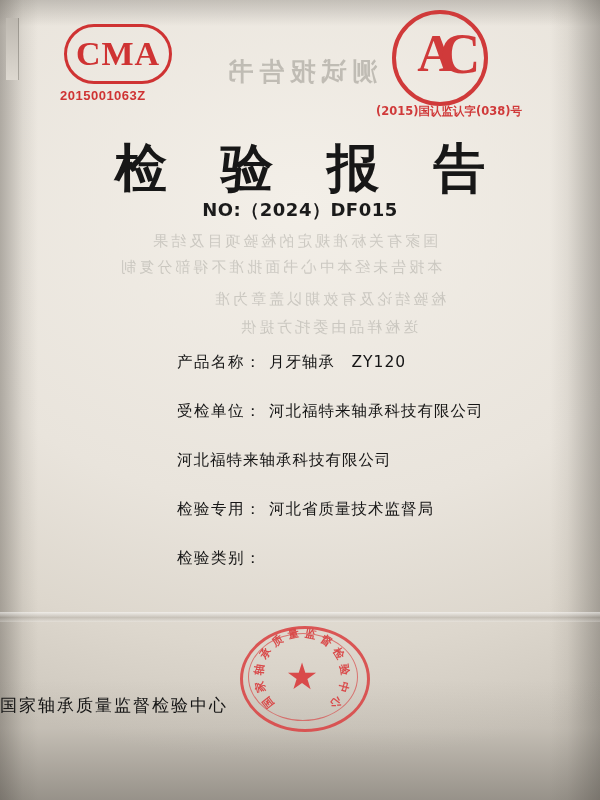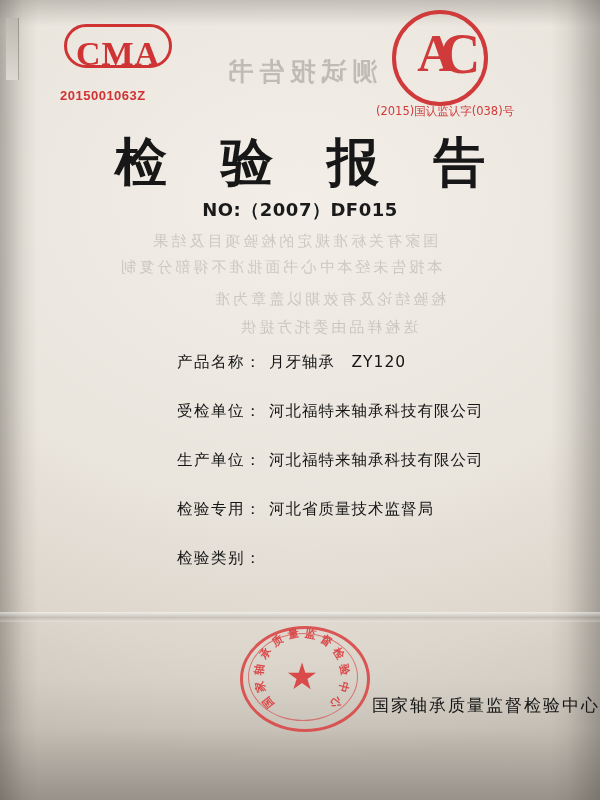--- a/index.html
+++ b/index.html
@@ -72,21 +72,21 @@
   .bleed-1 { top: 55px; left: 222px; font-size: 25px; font-weight: 700; color: rgba(115,112,106,0.38); }
   .bleed-2 { top: 232px; left: 150px; font-size: 15px; letter-spacing: 3px; }
   .bleed-3 { top: 258px; left: 118px; font-size: 15px; letter-spacing: 3px; }
   .bleed-4 { top: 290px; left: 212px; font-size: 15px; letter-spacing: 3px; }
   .bleed-5 { top: 318px; left: 238px; font-size: 15px; letter-spacing: 3px; }
 
   
   .cma-stamp {
     position: absolute;
     left: 64px; top: 24px;
-    width: 108px; height: 44px;
+    width: 108px; height: 60px;
   }
   .cma-frame {
     position: absolute;
     inset: 0;
     border: 3px solid #cf3333;
     border-radius: 30px / 30px;
   }
   .cma-text {
     position: absolute;
     left: 0; right: 0; top: 10px;
@@ -146,26 +146,27 @@
   .cal-caption {
     position: absolute;
     left: -6px; top: 96px;
     width: 136px;
     text-align: center;
     color: #d03a3a;
     font-family: "DejaVu Sans", sans-serif;
     font-size: 11.5px;
     letter-spacing: 0px;
     white-space: nowrap;
+    font-weight: bold;
   }
 
   
   .doc-title {
     position: absolute;
-    left: 0; right: 0; top: 128px;
+    left: 0; right: 0; top: 134px;
     text-align: center;
     font-family: "DejaVu Sans", sans-serif;
     font-weight: 700;
     font-size: 52px;
     letter-spacing: 18px;
     color: #171717;
     text-indent: 18px;
   }
   .doc-no {
     position: absolute;
@@ -254,21 +255,21 @@
     left: 0; right: 0; top: 86px;
     text-align: center;
     color: #d94a4a;
     font-family: "DejaVu Sans", sans-serif;
     font-size: 10px;
     letter-spacing: 2px;
   }
   .footer-org {
     position: absolute;
     left: 0; right: 0; top: 694px;
-    text-align: right;
+    text-align: left;
     font-family: "DejaVu Sans", sans-serif;
     font-size: 17px;
     color: #141414;
     letter-spacing: 2px;
   }
 </style>
 </head>
 <body>
 
 <div class="page">
@@ -293,33 +294,32 @@
   <div class="cma-code">2015001063Z</div>
 
   <div class="cal-stamp">
     <div class="cal-circle"></div>
     <div class="cal-inner">A</div>
     <div class="cal-c">C</div>
     <div class="cal-caption">(2015)国认监认字(038)号</div>
   </div>
 
   <div class="doc-title">检 验 报 告</div>
-  <div class="doc-no">NO:（2007）DF015</div>
+  <div class="doc-no">NO:（2024）DF015</div>
 
   <div class="fields">
     <div class="field-row">
       <span class="field-label">产品名称：</span>
       <span class="field-value">月牙轴承　ZY120</span>
     </div>
     <div class="field-row">
       <span class="field-label">受检单位：</span>
       <span class="field-value">河北福特来轴承科技有限公司</span>
     </div>
     <div class="field-row">
-      <span class="field-label">生产单位：</span>
       <span class="field-value">河北福特来轴承科技有限公司</span>
     </div>
     <div class="field-row">
       <span class="field-label">检验专用：</span>
       <span class="field-value">河北省质量技术监督局</span>
     </div>
     <div class="field-row">
       <span class="field-label">检验类别：</span>
     </div>
   </div>

